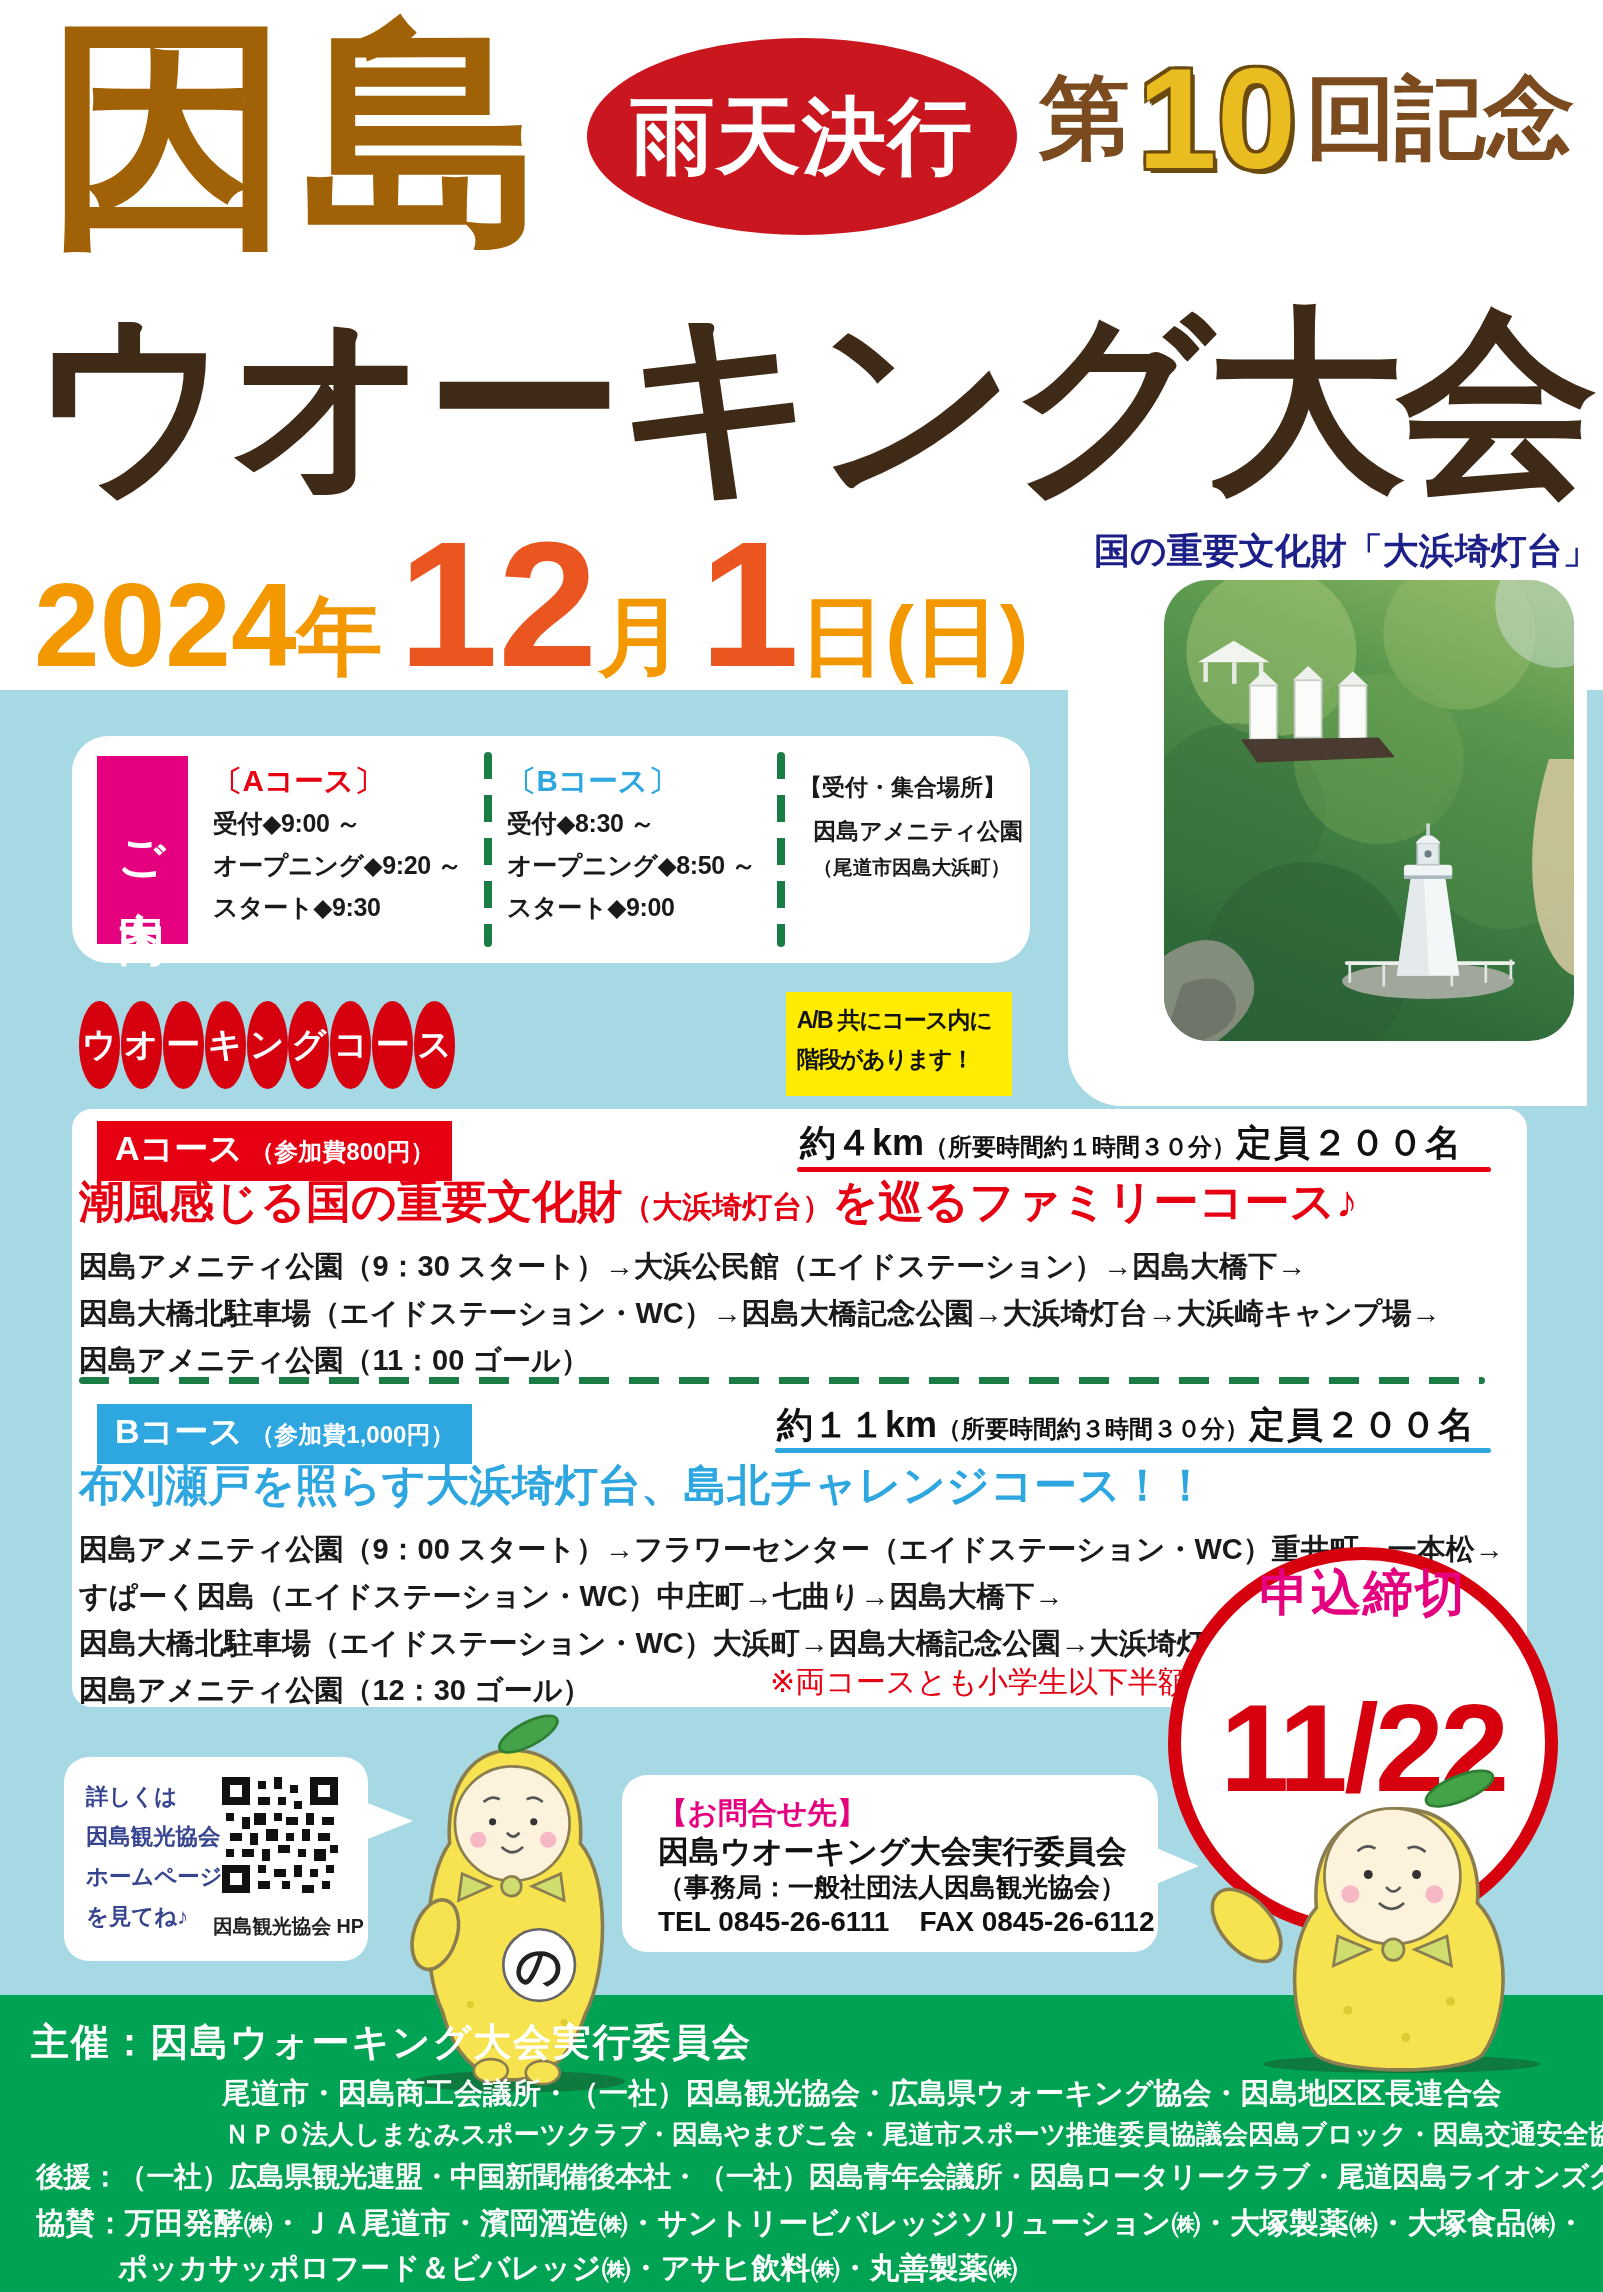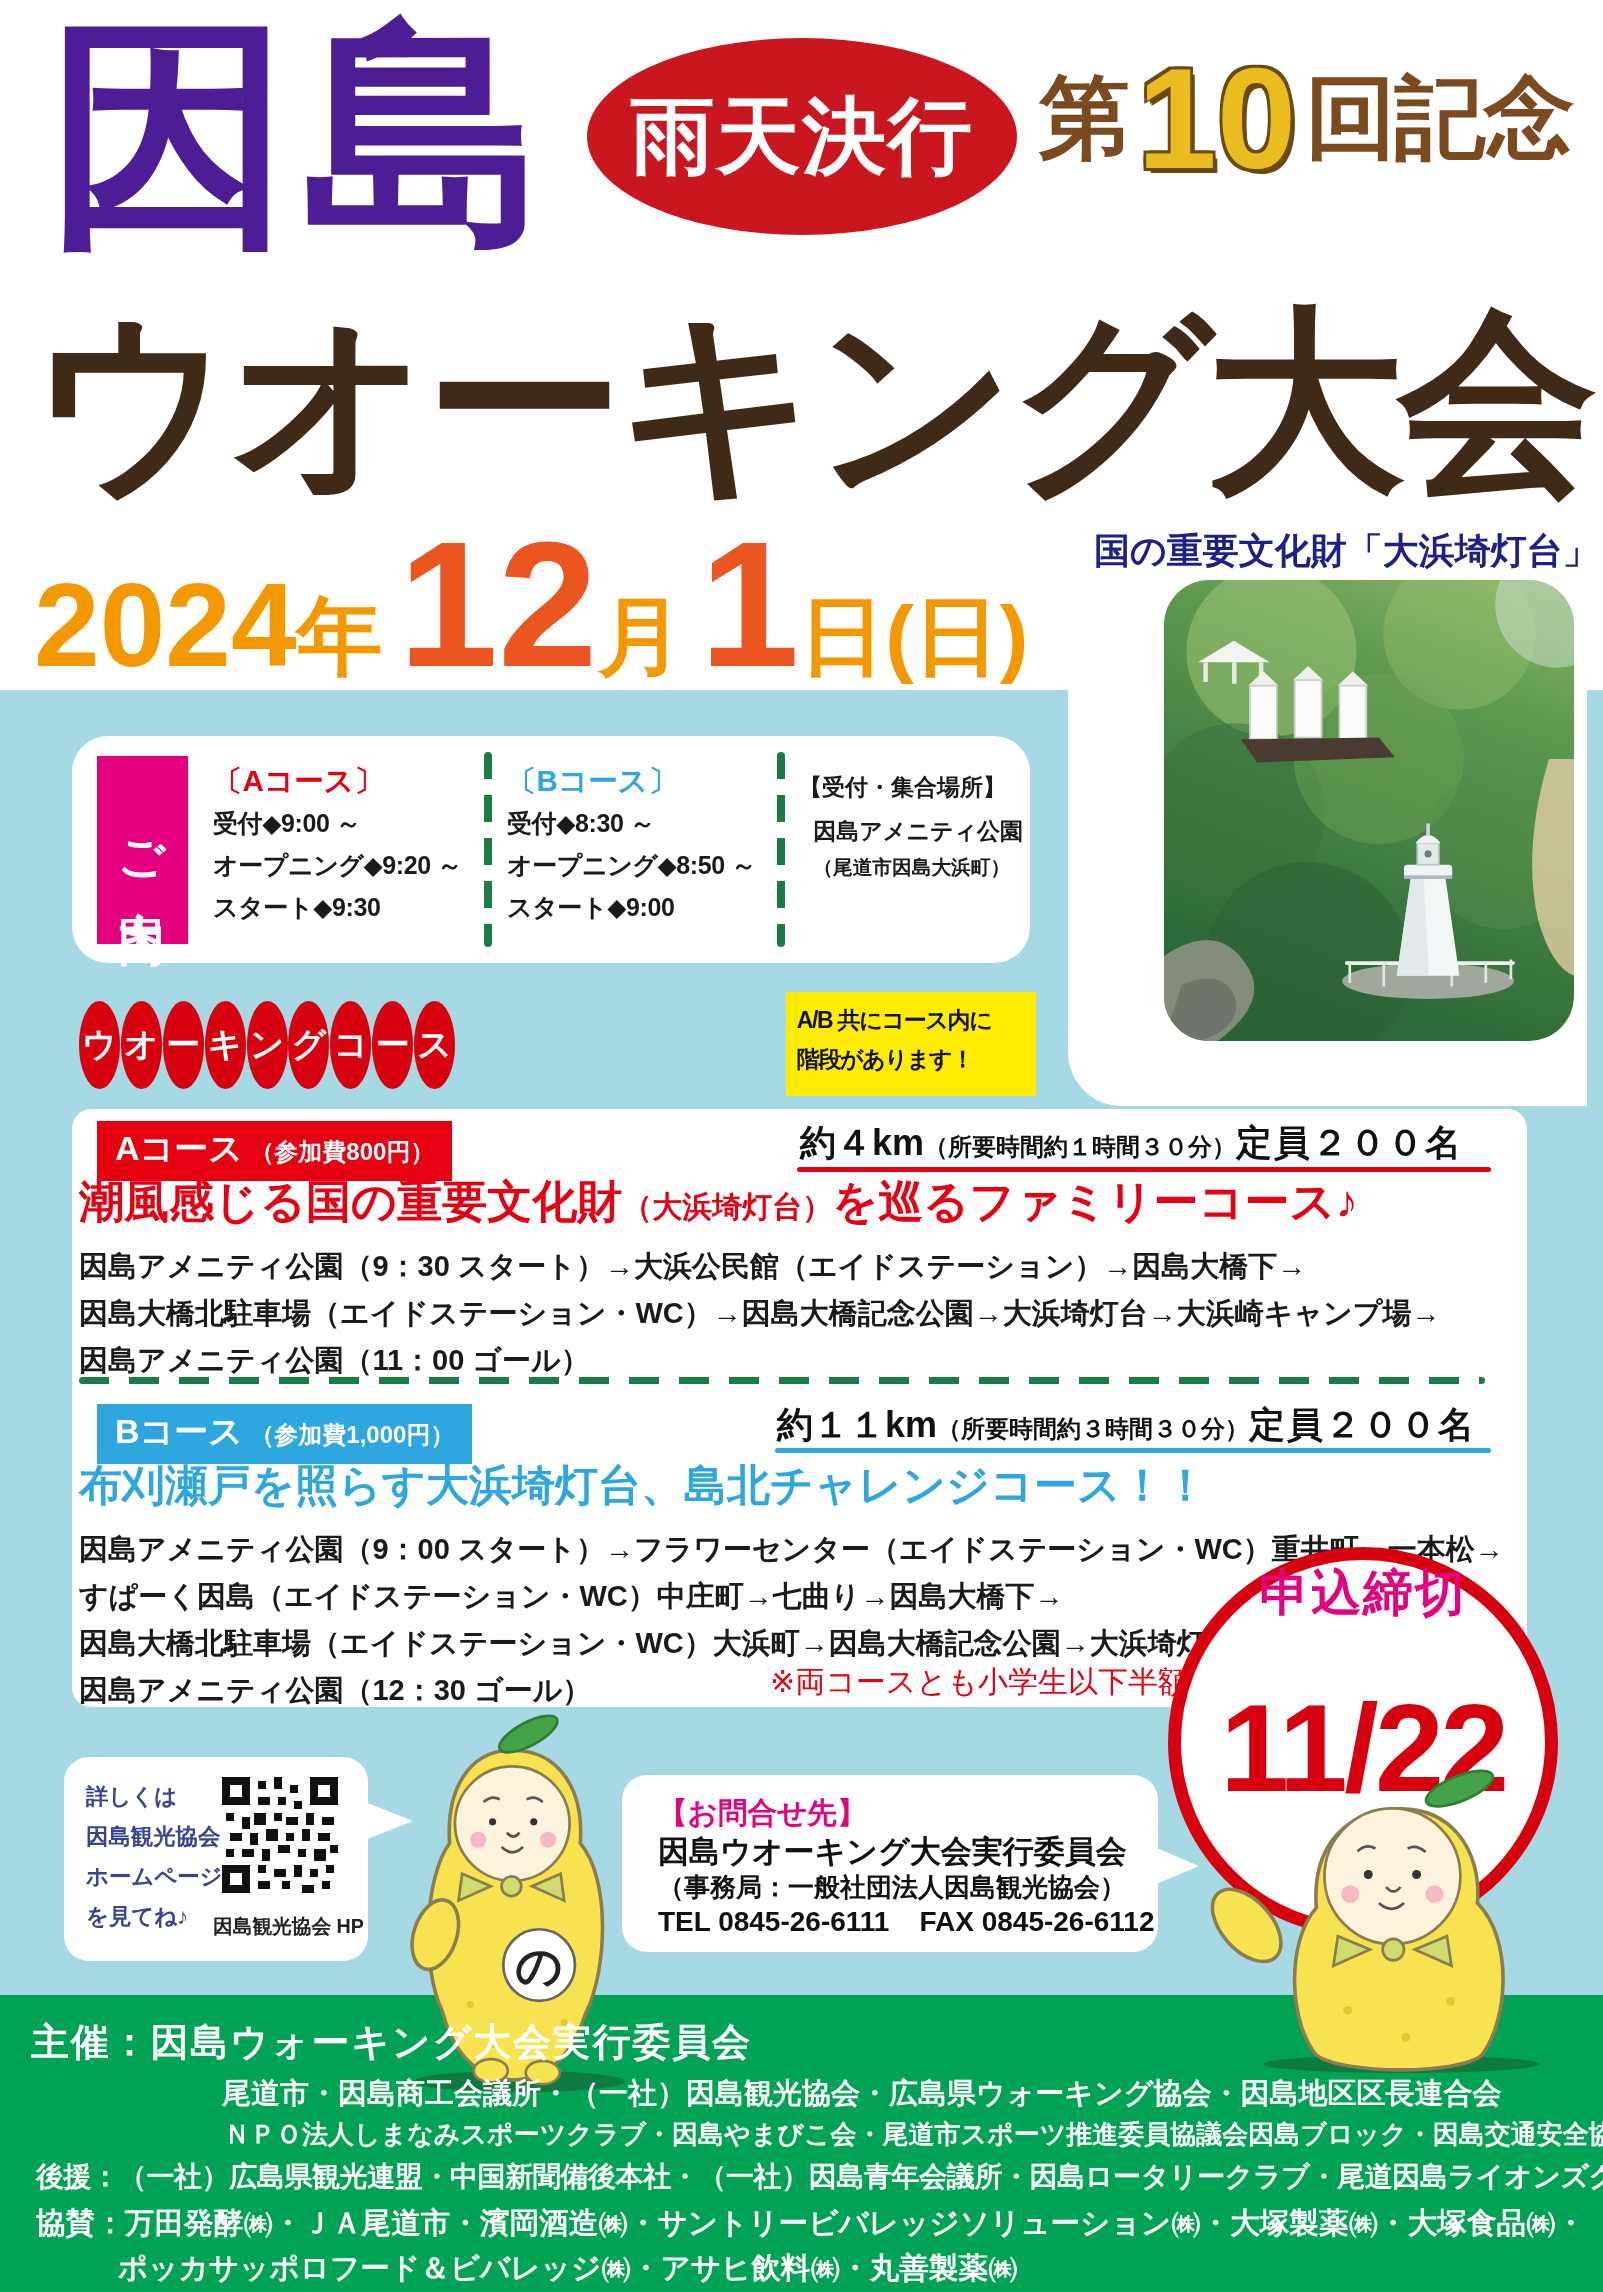--- a/index.html
+++ b/index.html
@@ -1,21 +1,21 @@
 <!DOCTYPE html>
 <html style="font-size:14.3px"><head>
 <meta charset="utf-8">
 <style>
   html,body{margin:0;padding:0;background:#ffffff;}
   .poster{position:relative;width:1603px;height:2293px;background:#ffffff;overflow:hidden;
           font-family:"Liberation Sans","DejaVu Sans",sans-serif;color:#1a1a1a;}
   .abs{position:absolute;}
 
   
-  .title-island{left:47px;top:12.5px;font-size:244px;line-height:1;font-weight:900;color:#4c1d95;letter-spacing:12.5px;}
+  .title-island{left:47px;top:12.5px;font-size:244px;line-height:1;font-weight:900;color:#a16207;letter-spacing:12.5px;}
   .rain-badge{left:587px;top:38px;width:430px;height:197px;background:#c9161f;border-radius:50%;
               display:flex;align-items:center;justify-content:center;color:#fff;font-size:84px;font-weight:900;letter-spacing:1.8px;}
   .edition{left:1039px;top:47px;display:flex;align-items:center;gap:5.4px;}
   .edition-pre,.edition-suf{font-size:91px;font-weight:900;color:#7b4a1e;letter-spacing:-1.8px;}
   .edition-num{font-size:143px;line-height:1;font-weight:900;color:#e9bd1f;padding:0 3.6px;
                text-shadow:4.5px 4.5px 0 #6b4a10,-2.7px -2.7px 0 #6b4a10,2.7px -2.7px 0 #6b4a10,-2.7px 2.7px 0 #6b4a10,2.7px 2.7px 0 #6b4a10;}
   .title-walk{left:32px;top:303px;font-size:199px;line-height:1;font-weight:900;color:#3f2a17;letter-spacing:-7.2px;white-space:nowrap;}
   .date-row{left:34px;top:515px;display:flex;align-items:baseline;line-height:1;white-space:nowrap;}
   .d-org{color:#f39800;font-weight:800;}
   .d-red{color:#ea5520;font-weight:800;}
@@ -43,21 +43,21 @@
           background:repeating-linear-gradient(180deg,#1b7d46 0 27px,transparent 27px 43px);}
   .meeting{left:799px;top:772px;width:215px;}
   .meet-title{font-size:23px;font-weight:800;white-space:nowrap;}
   .meet-place{font-size:23px;font-weight:700;margin:12.5px 0 0 14.3px;white-space:nowrap;}
   .meet-addr{font-size:19.7px;font-weight:600;margin:7.2px 0 0 14.3px;white-space:nowrap;}
 
   
   .wc-heading{left:79px;top:1001px;white-space:nowrap;}
   .oval-char{display:inline-flex;width:41px;height:88px;margin-right:0.9px;background:#d7000f;border-radius:50%;
              align-items:center;justify-content:center;color:#fff;font-size:34px;font-weight:800;}
-  .note-box{left:786px;top:992px;width:250px;height:104px;background:#ffec00;padding:9px 10.7px;box-sizing:border-box;}
+  .note-box{left:786px;top:992px;width:226px;height:104px;background:#ffec00;padding:9px 10.7px;box-sizing:border-box;}
   .note-line{font-size:23px;font-weight:700;line-height:39px;letter-spacing:-1.3px;color:#111;white-space:nowrap;}
 
   
   .course-box{left:72px;top:1109px;width:1455px;height:598px;background:#fff;border-radius:19.7px;}
   .badge{display:inline-flex;align-items:baseline;gap:7.2px;color:#fff;padding:5.4px 18px 9px;}
   .badge.a{left:97px;top:1121px;background:#e60012;}
   .badge.b{left:97px;top:1404px;background:#2ea7e0;}
   .badge-name{font-size:34px;font-weight:800;}
   .badge-fee{font-size:24px;font-weight:700;}
   .km-line{display:flex;align-items:baseline;white-space:nowrap;color:#111;}

